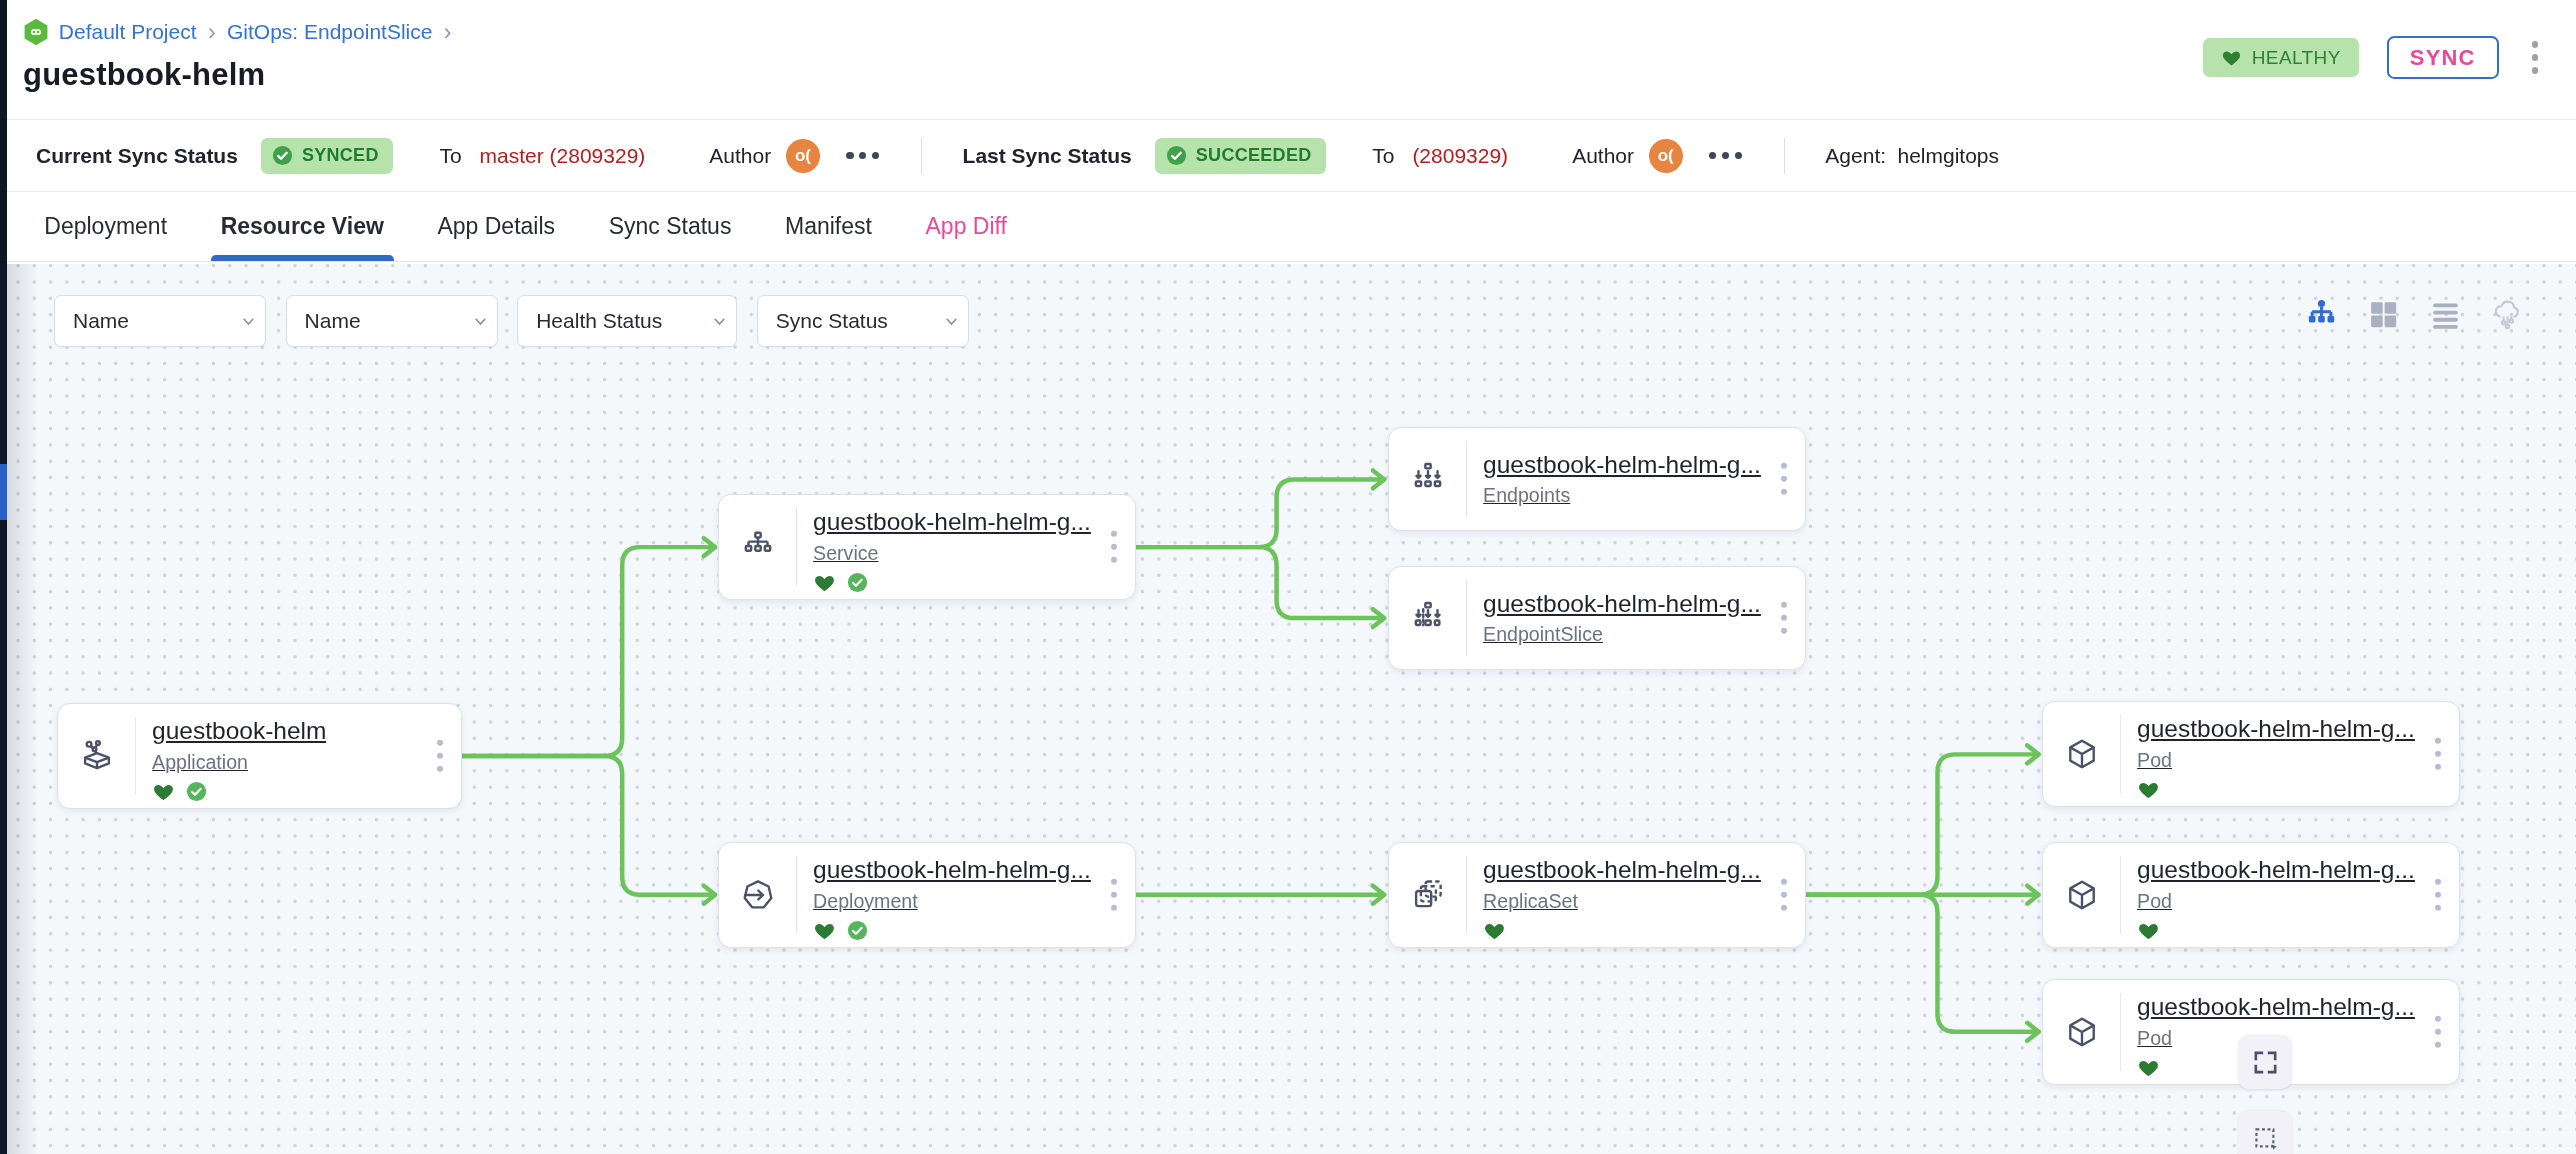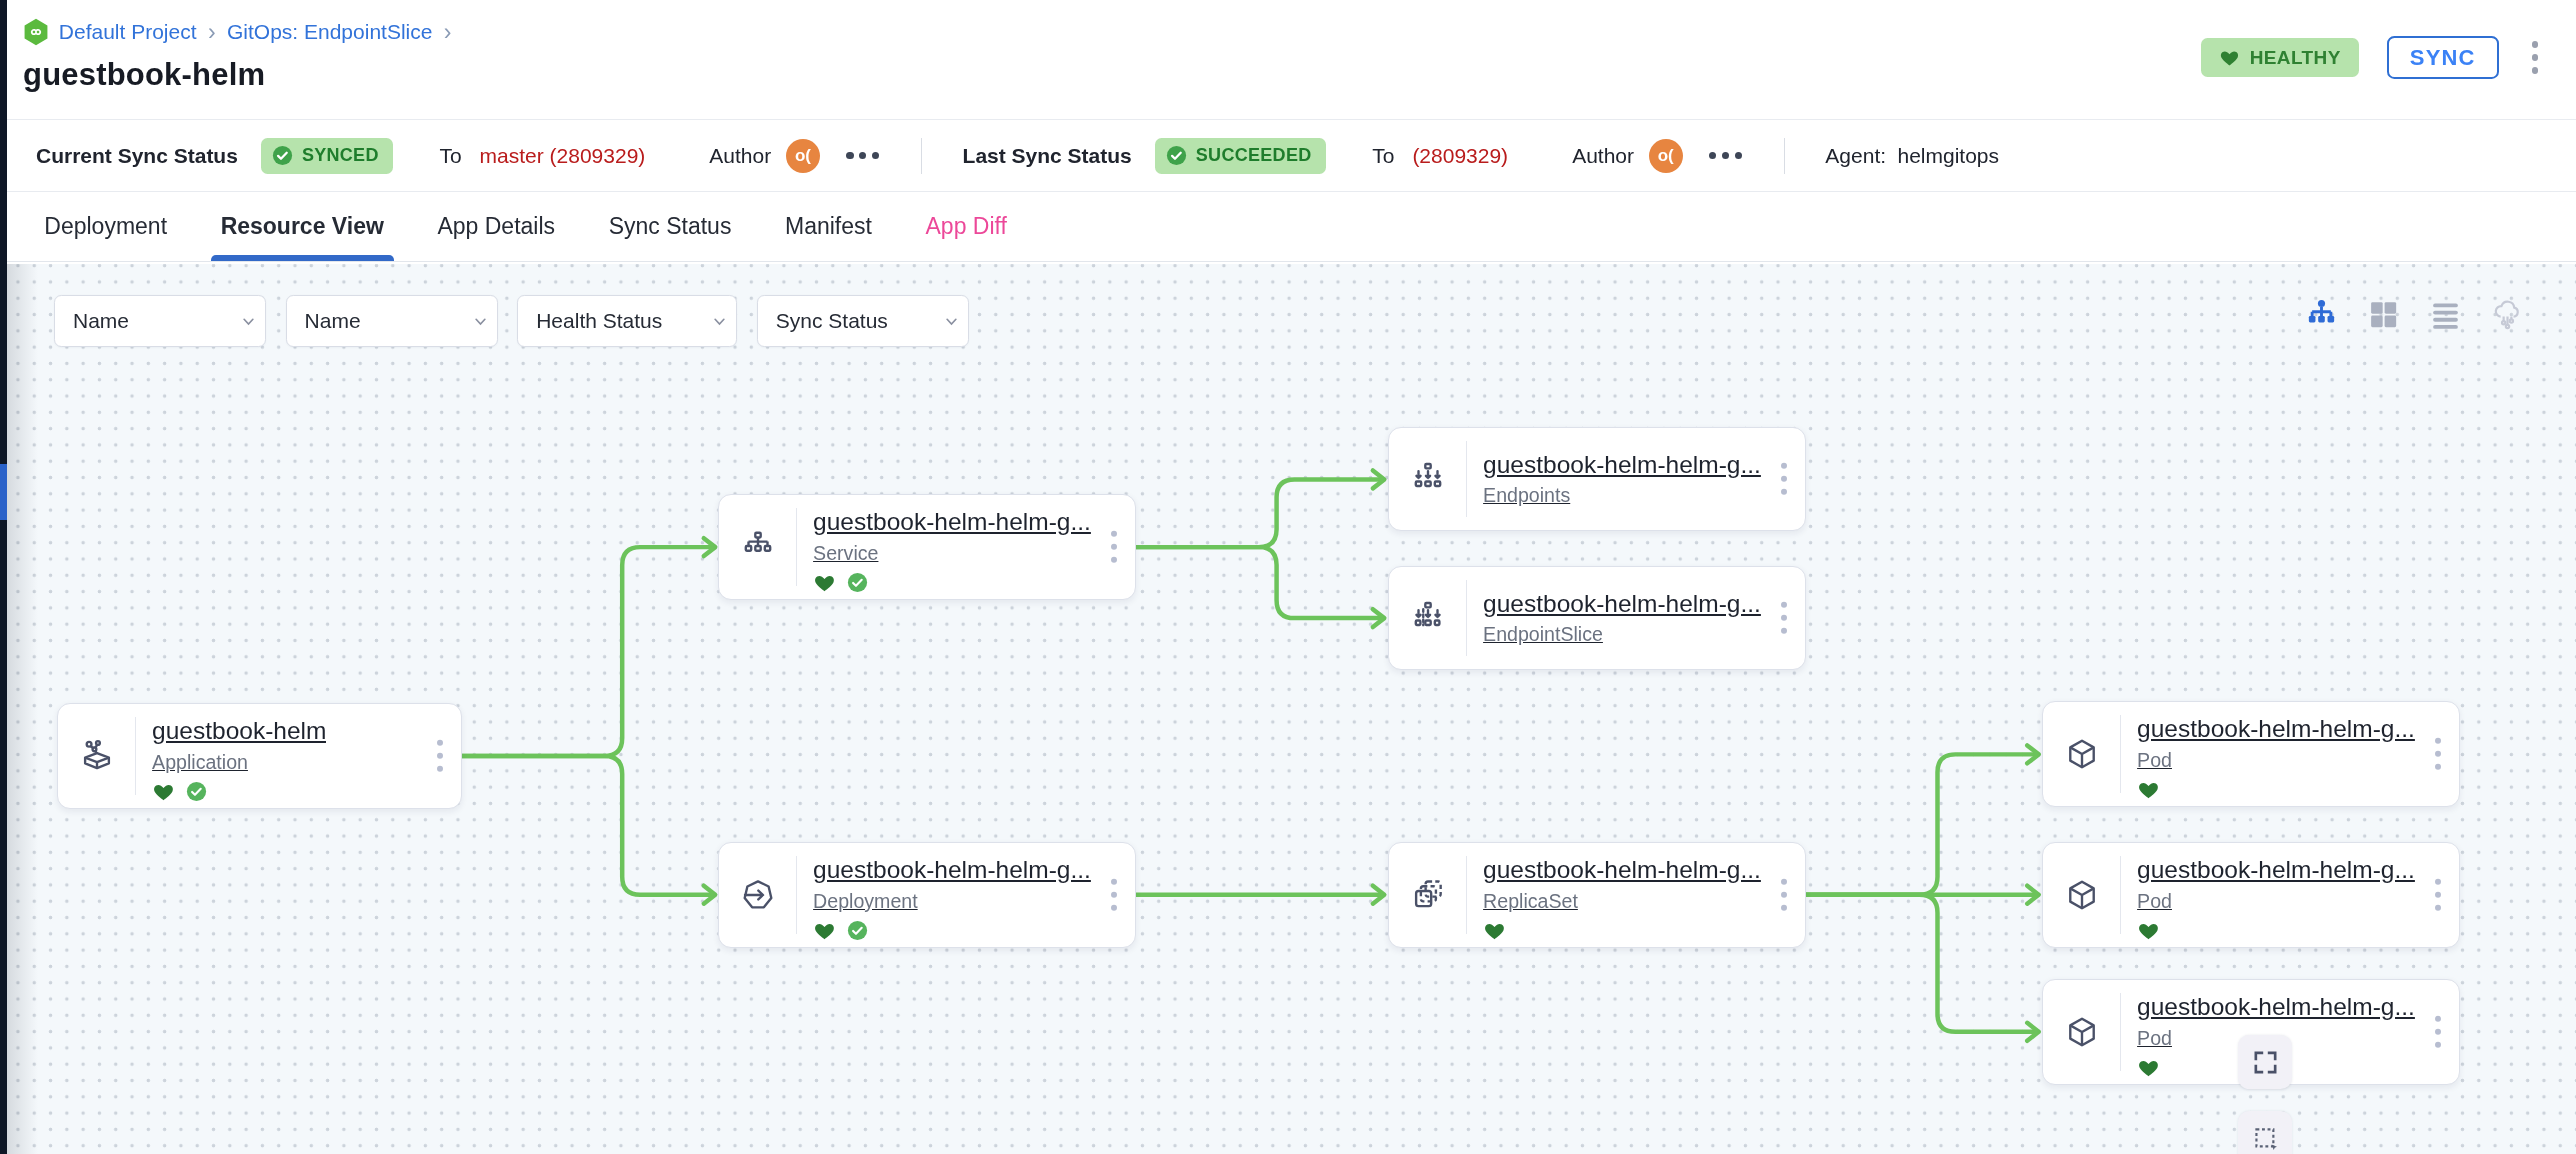--- a/index.html
+++ b/index.html
@@ -13,23 +13,23 @@
   
   .app-header { position:relative; height:119px; background:#fff; padding:18px 33px 0 23px; }
   .breadcrumb { display:flex; align-items:center; gap:9.8px; font-size:21px; color:#3273d9; }
   .breadcrumb .crumb { cursor:pointer; }
   .breadcrumb .sep { color:#8a9bb5; font-size:23px; margin:0 1.6px; }
   .logo-hex { width:26px; height:28px; display:block; }
   .page-title { margin-top:11.4px; font-size:31px; font-weight:700; color:#171b24; letter-spacing:0.2px; }
 
   .header-right { position:absolute; right:33px; top:36px; display:flex; align-items:center; gap:28px; }
   .health-badge { display:flex; align-items:center; gap:9.8px; background:#b6e3ac; border-radius:6.5px;
-    padding:8.2px 18px; font-size:19px; font-weight:700; color:#2f8132; letter-spacing:0.4px; }
+    padding:8.2px 18px; font-size:19px; font-weight:400; color:#2f8132; letter-spacing:0.4px; }
   .health-badge svg { width:21px; height:21px; }
-  .sync-button { border:2.4px solid #2f6fd3; border-radius:7.3px; background:#fff; color:#3b82f6;
+  .sync-button { border:2.4px solid #2f6fd3; border-radius:7.3px; background:#fff; color:#ec4899;
     font-size:22px; font-weight:700; letter-spacing:1.2px; padding:6.5px 21px; font-family:inherit; cursor:pointer; }
   .kebab-v { display:flex; flex-direction:column; gap:6.5px; padding:3.3px 4.9px; cursor:pointer; }
   .kebab-v i { width:6.5px; height:6.5px; border-radius:50%; background:#9aa0ae; }
 
   
   .status-bar { height:73px; border-top:0.8px solid #e8ebf0; border-bottom:0.8px solid #e8ebf0;
     display:flex; align-items:center; padding-left:36px; font-size:21px; color:#20242e; background:#fff; }
   .sb-label { margin-right:23px;font-weight:bold; }
   .pill-badge { display:flex; align-items:center; gap:8.2px; background:#b6e3ac; border-radius:6.5px;
     padding:6.5px 14.7px 6.5px 9.8px; font-size:18px; font-weight:700; color:#1f7d2c; letter-spacing:0.3px; margin-right:46px; }

